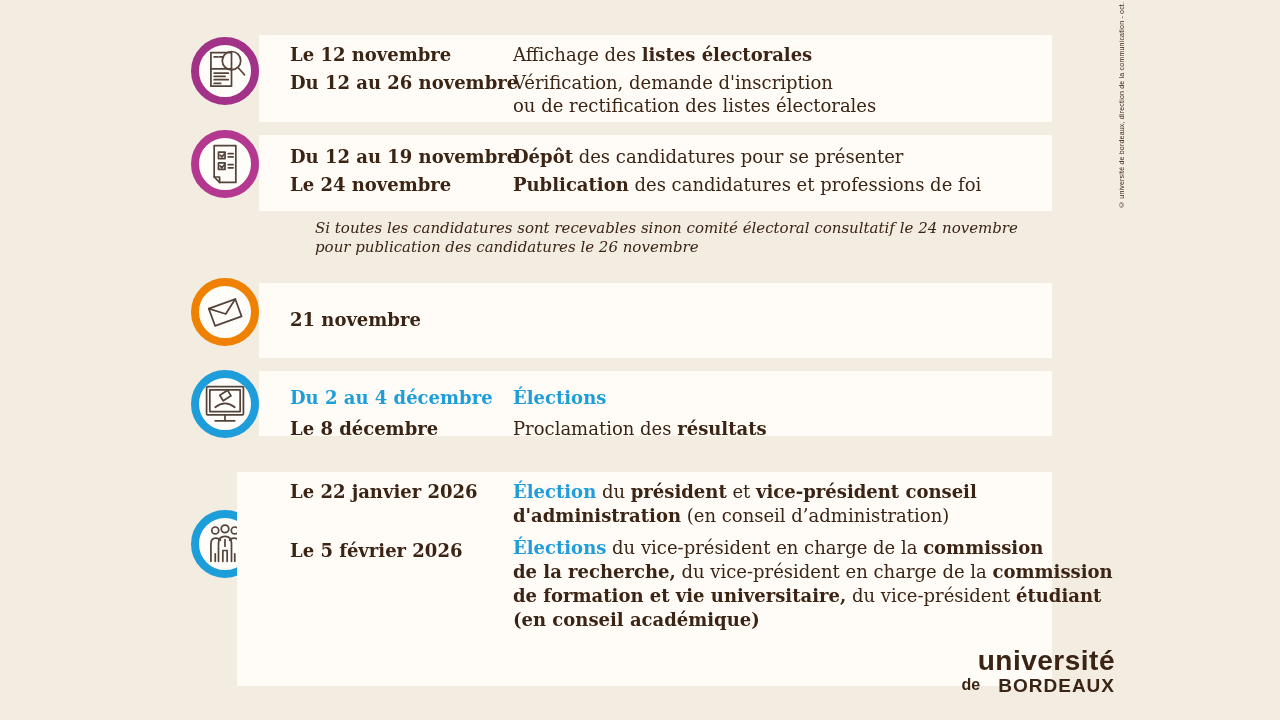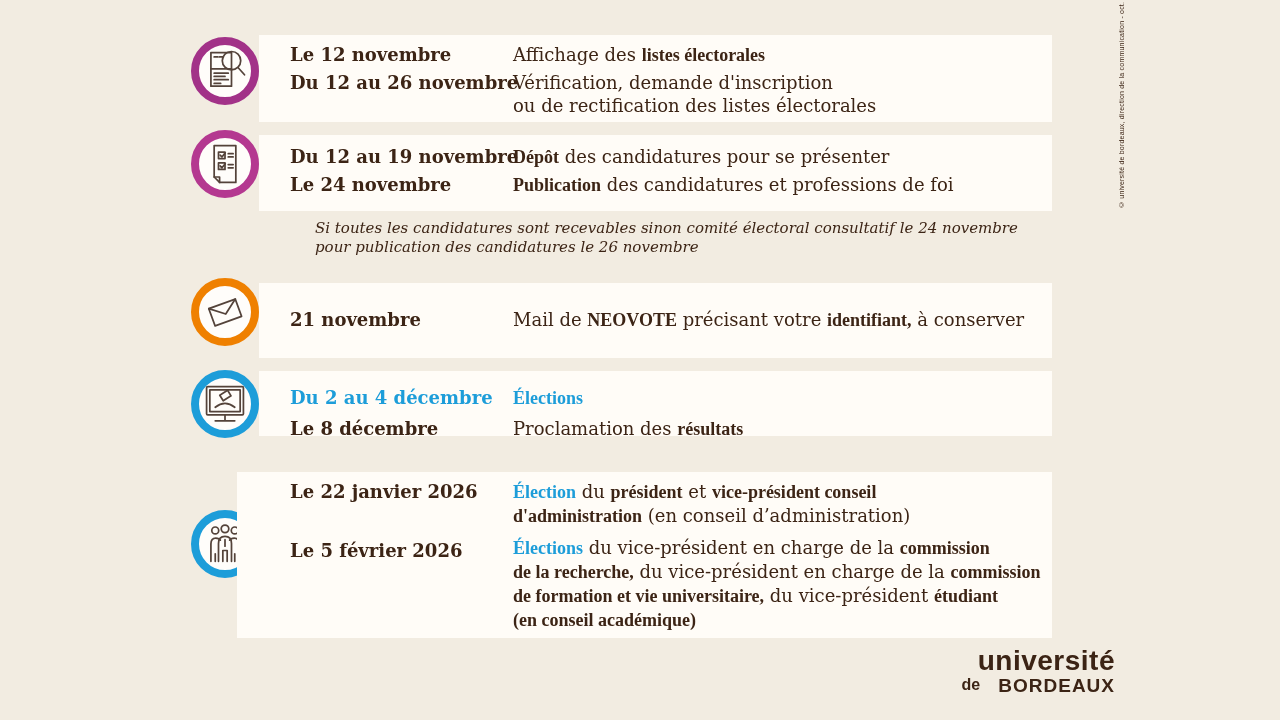--- a/index.html
+++ b/index.html
@@ -11,26 +11,26 @@
   body{
     width:1280px;height:720px;position:relative;overflow:hidden;
     background:var(--bg);color:var(--brown);
     font-family:"DejaVu Serif","Liberation Serif",serif;
   }
   .panel{position:absolute;background:var(--panel);}
   .r1{left:259px;top:35px;width:793px;height:87px;}
   .r2{left:259px;top:135px;width:793px;height:76px;}
   .r3{left:259px;top:283px;width:793px;height:75px;}
   .r4{left:259px;top:371px;width:793px;height:65px;}
-  .r5{left:237px;top:472px;width:815px;height:166px;}
+  .r5{left:237px;top:472px;width:815px;height:214px;}
   .date{position:absolute;left:31px;font-weight:bold;font-size:18px;white-space:nowrap;}
   .desc{position:absolute;left:254px;font-size:18px;white-space:nowrap;}
   .r5 .date{left:53px;}
   .r5 .desc{left:276px;}
-  .b{font-weight:bold;font-family:Liberation Serif, serif;}
+  .b{font-weight:bold;}
   .blue{color:var(--blue);}
   .r1 .d1{top:9px;}  .r1 .d2{top:37px;}
   .r1 .l1{top:9px;}  .r1 .l2{top:37px;} .r1 .l3{top:60px;}
   .r2 .d1{top:11px;} .r2 .d2{top:39px;}
   .r2 .l1{top:11px;} .r2 .l2{top:39px;}
   .r3 .d1{top:26px;} .r3 .l1{top:26px;}
   .r4 .d1{top:16px;} .r4 .d2{top:47px;}
   .r4 .l1{top:16px;} .r4 .l2{top:47px;}
   .r5 .d1{top:9px;}  .r5 .d2{top:68px;}
   .r5 .l1{top:9px;}  .r5 .l2{top:33px;}
@@ -119,21 +119,20 @@
 <div class="circle c3">
   <svg viewBox="0 0 48 48">
     <g transform="rotate(-20 24 24)">
       <rect x="11" y="16" width="26" height="17"></rect>
       <path d="M11 16 L24 26 L37 16"></path>
     </g>
   </svg>
 </div>
 <div class="panel r3">
   <div class="date d1">21 novembre</div>
-  <div class="desc l1"><span>Mail de </span><span class="b">NEOVOTE</span><span> précisant votre </span><span class="b">identifiant,</span><span> à conserver</span></div>
 </div>
 
 <div class="circle c4">
   <svg viewBox="0 0 48 48">
     <rect x="7" y="8" width="34" height="26" rx="1"></rect>
     <rect x="10" y="11" width="28" height="20"></rect>
     <line x1="24" y1="34" x2="24" y2="39"></line>
     <line x1="15" y1="39.5" x2="33" y2="39.5"></line>
     <path d="M15 27 q9 -7 18 0"></path>
     <rect x="20.5" y="13.5" width="8.5" height="6" transform="rotate(-32 24 17)"></rect>

